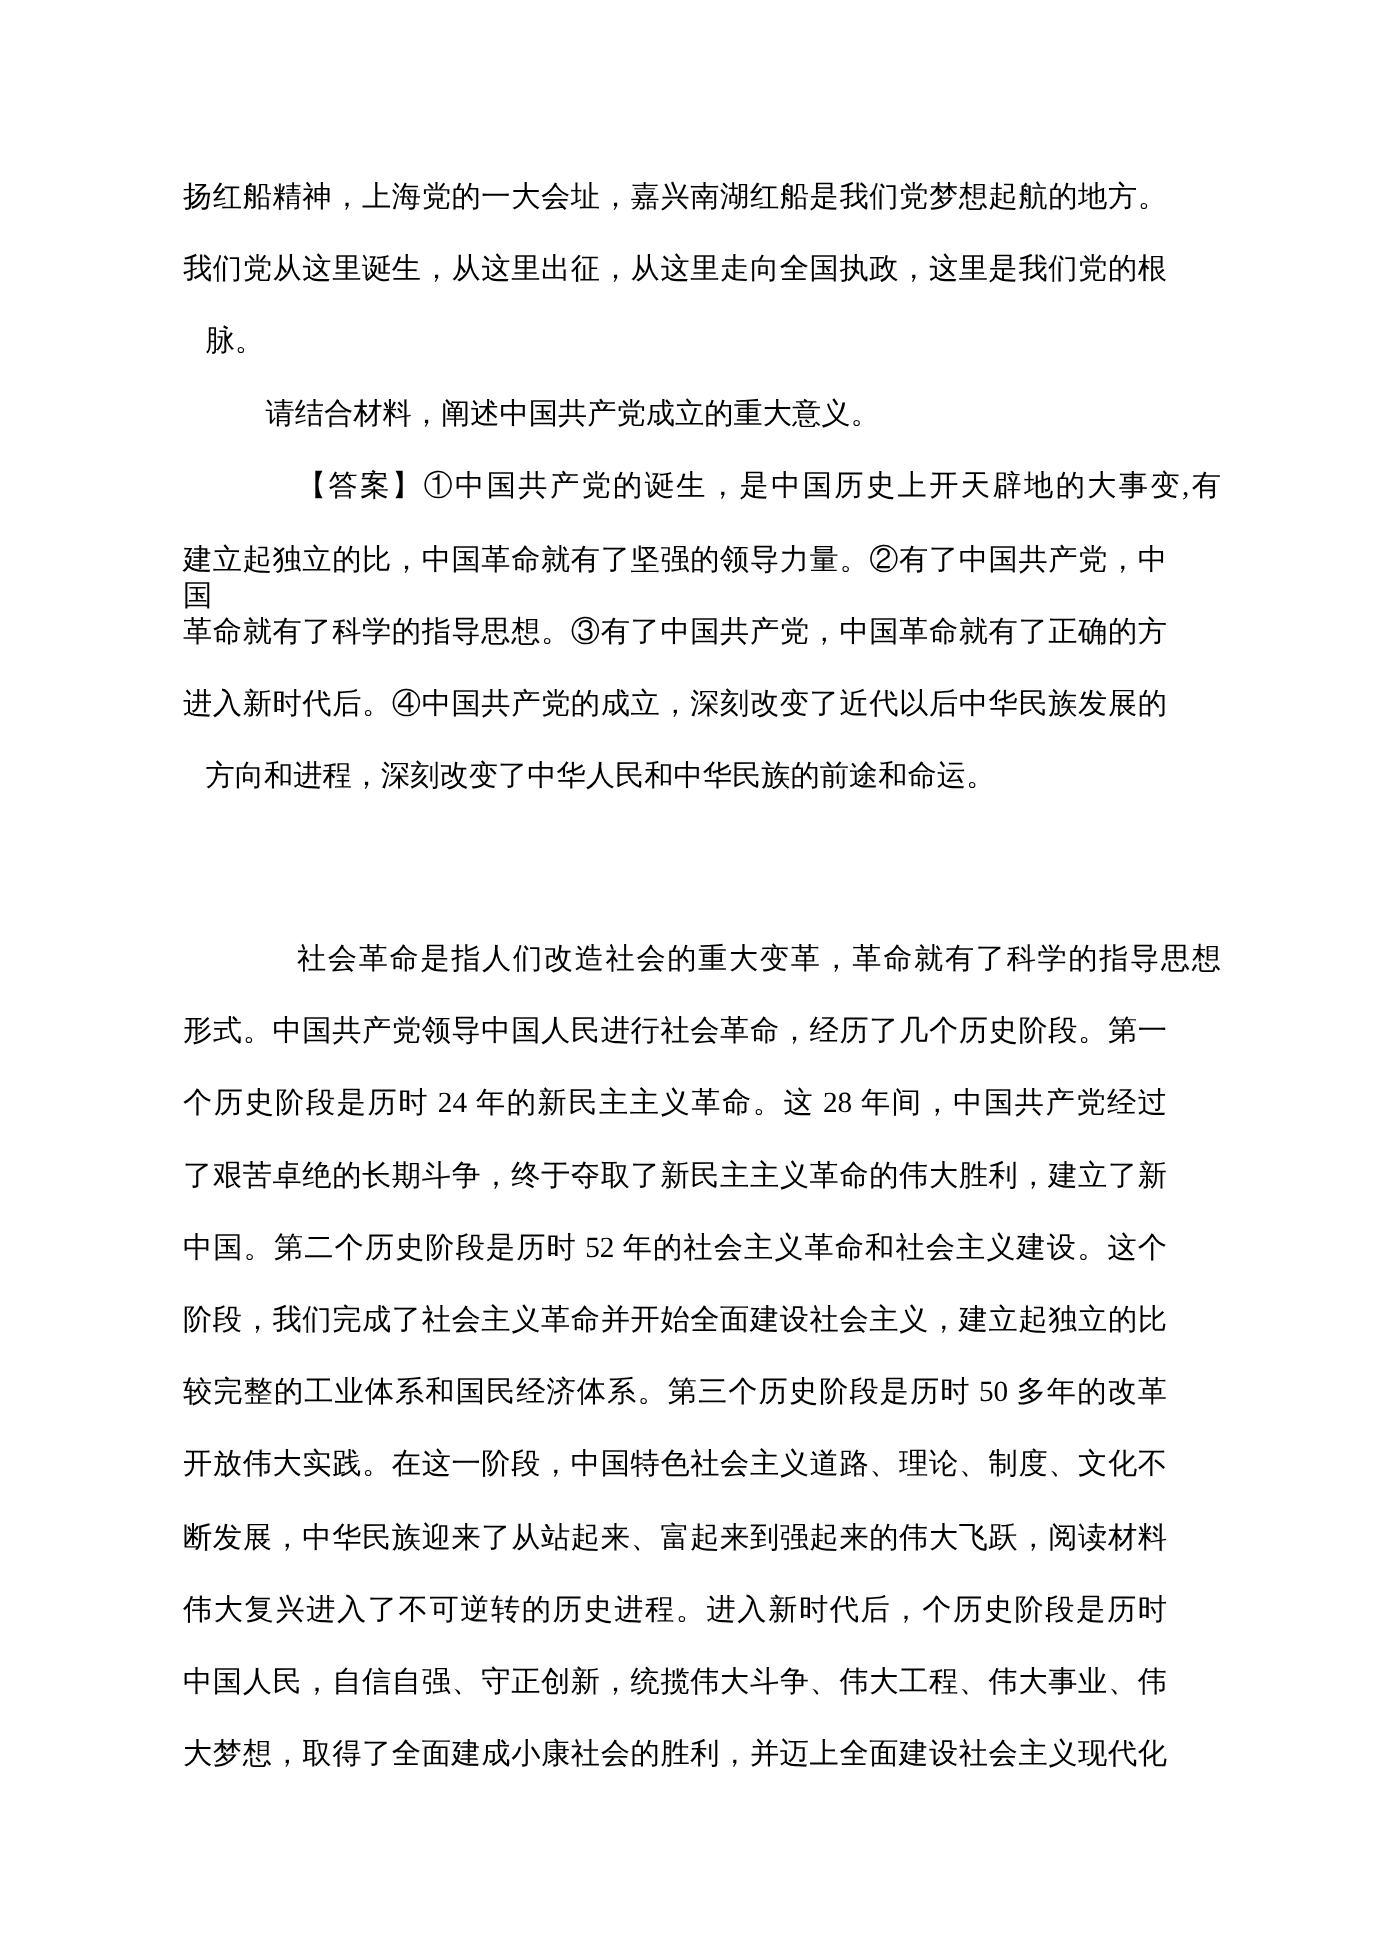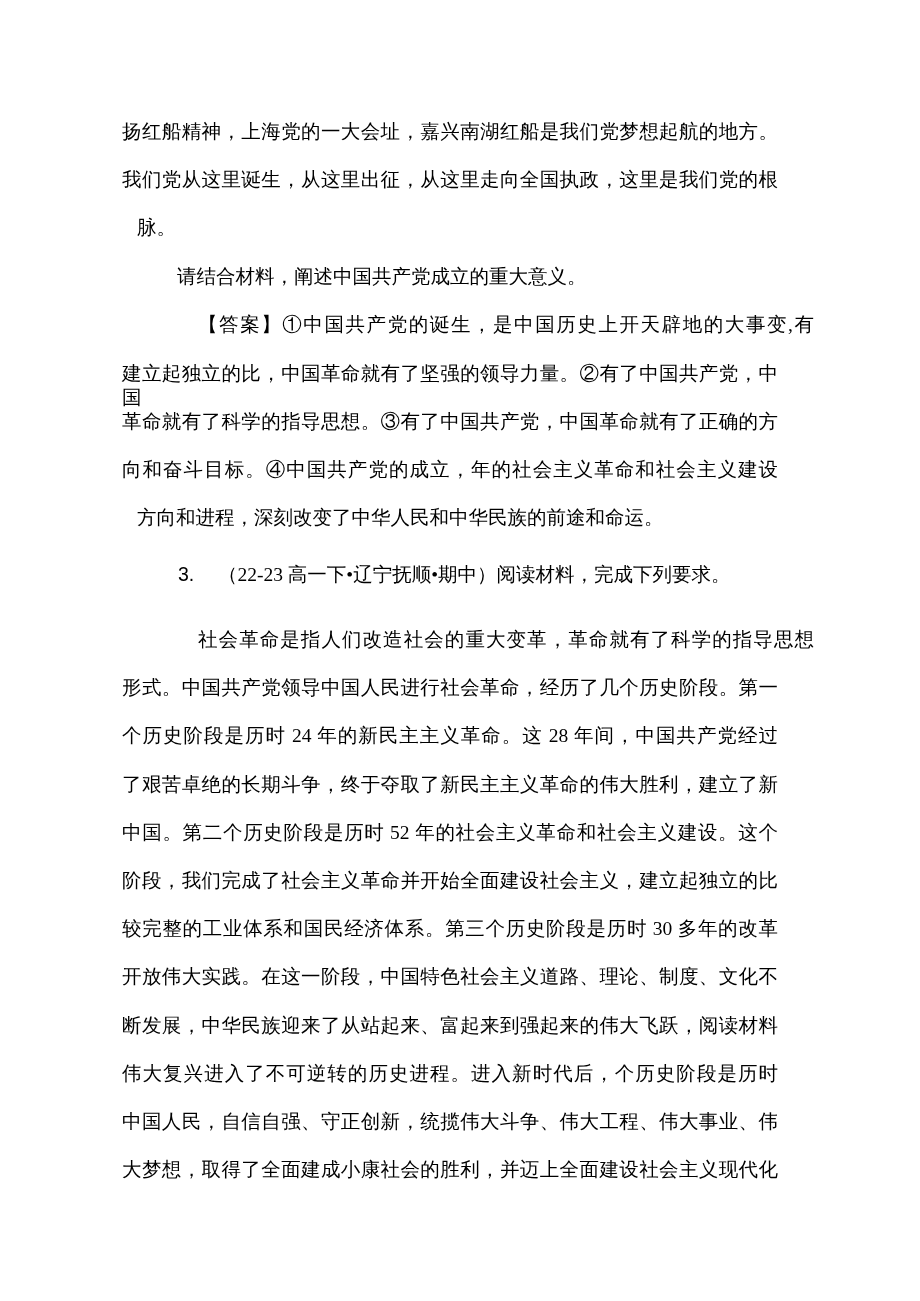--- a/index.html
+++ b/index.html
@@ -73,34 +73,33 @@
     <div class="line full" style="top:168px">我们党从这里诞生，从这里出征，从这里走向全国执政，这里是我们党的根</div>
     <div class="line plain" style="top:216px">脉。</div>
   </div>
 
   <div class="line ind" style="top:265px">请结合材料，阐述中国共产党成立的重大意义。</div>
 
   <div>
     <div class="line ind-full" style="top:313px"><span class="answer-label">【答案】</span><span>①中国共产党的诞生，是中国历史上开天辟地的大事变,有</span></div>
     <div class="line full" style="top:362px">建立起独立的比，中国革命就有了坚强的领导力量。②有了中国共产党，中国</div>
     <div class="line full" style="top:410px">革命就有了科学的指导思想。③有了中国共产党，中国革命就有了正确的方</div>
-    <div class="line full" style="top:458px">向和奋斗目标。④中国共产党的成立，年的社会主义革命和社会主义建设</div>
+    <div class="line full" style="top:458px">进入新时代后。④中国共产党的成立，深刻改变了近代以后中华民族发展的</div>
     <div class="line plain" style="top:506px">方向和进程，深刻改变了中华人民和中华民族的前途和命运。</div>
   </div>
 
-  <div class="line" style="top:562px; left:178px; white-space:nowrap;"><span class="qnum">3.</span><span>（22-23 高一下•辽宁抚顺•期中）</span><span>阅读材料，完成下列要求。</span></div>
 
   <div>
     <div class="line ind-full" style="top:628px">社会革命是指人们改造社会的重大变革，革命就有了科学的指导思想</div>
     <div class="line full" style="top:676px">形式。中国共产党领导中国人民进行社会革命，经历了几个历史阶段。第一</div>
     <div class="line full" style="top:724px">个历史阶段是历时 24 年的新民主主义革命。这 28 年间，中国共产党经过</div>
     <div class="line full" style="top:773px">了艰苦卓绝的长期斗争，终于夺取了新民主主义革命的伟大胜利，建立了新</div>
     <div class="line full" style="top:821px">中国。第二个历史阶段是历时 52 年的社会主义革命和社会主义建设。这个</div>
     <div class="line full" style="top:869px">阶段，我们完成了社会主义革命并开始全面建设社会主义，建立起独立的比</div>
-    <div class="line full" style="top:917px">较完整的工业体系和国民经济体系。第三个历史阶段是历时 30 多年的改革</div>
+    <div class="line full" style="top:917px">较完整的工业体系和国民经济体系。第三个历史阶段是历时 50 多年的改革</div>
     <div class="line full" style="top:965px">开放伟大实践。在这一阶段，中国特色社会主义道路、理论、制度、文化不</div>
     <div class="line full" style="top:1014px">断发展，中华民族迎来了从站起来、富起来到强起来的伟大飞跃，阅读材料</div>
     <div class="line full" style="top:1062px">伟大复兴进入了不可逆转的历史进程。进入新时代后，个历史阶段是历时</div>
     <div class="line full" style="top:1110px">中国人民，自信自强、守正创新，统揽伟大斗争、伟大工程、伟大事业、伟</div>
     <div class="line full" style="top:1158px">大梦想，取得了全面建成小康社会的胜利，并迈上全面建设社会主义现代化</div>
   </div>
 
 </div>
 
 </body></html>

